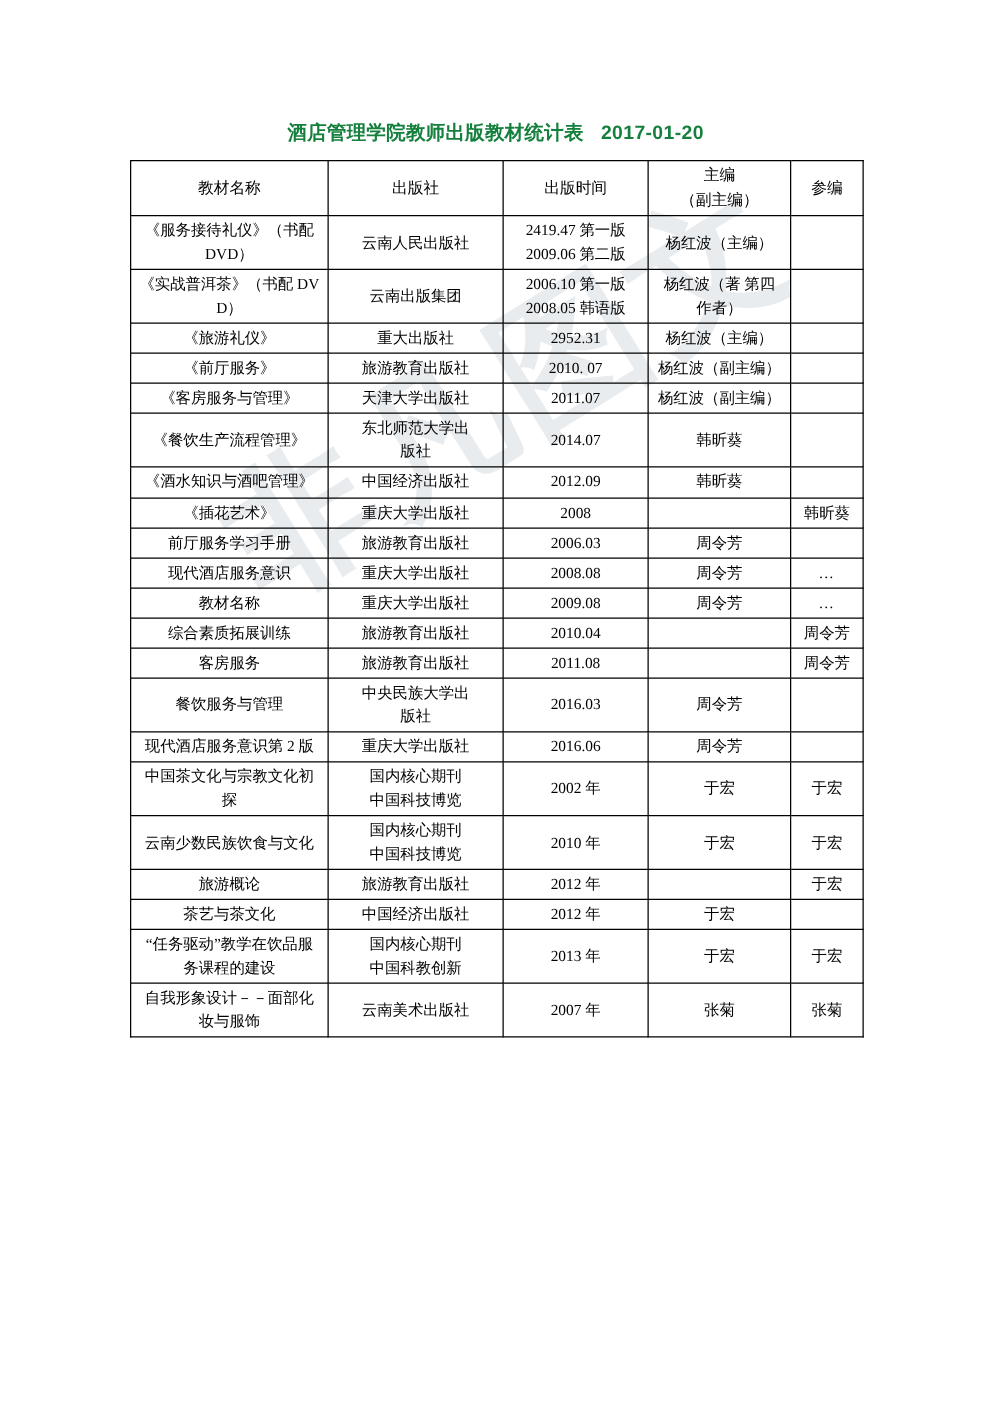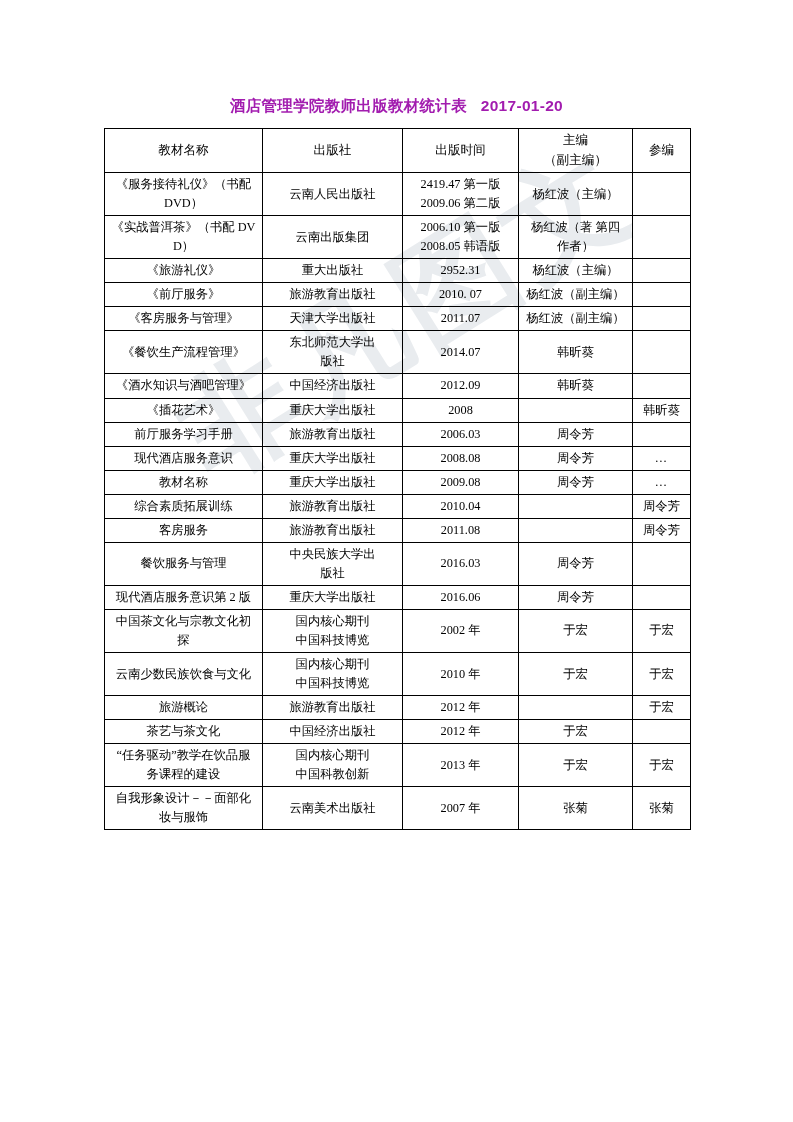--- a/index.html
+++ b/index.html
@@ -46,21 +46,21 @@
   .doc-title {
     position: absolute;
     left: 0;
     top: 96px;
     width: 793px;
     text-align: center;
     font-family: "Liberation Sans", "DejaVu Sans", sans-serif;
     font-size: 15.5px;
     font-weight: bold;
     letter-spacing: 0.3px;
-    color: #a21caf;
+    color: #15803d;
     z-index: 2;
     white-space: pre;
   }
   .table-wrap {
     position: absolute;
     left: 104px;
     top: 128px;
     width: 586px;
     z-index: 2;
   }

